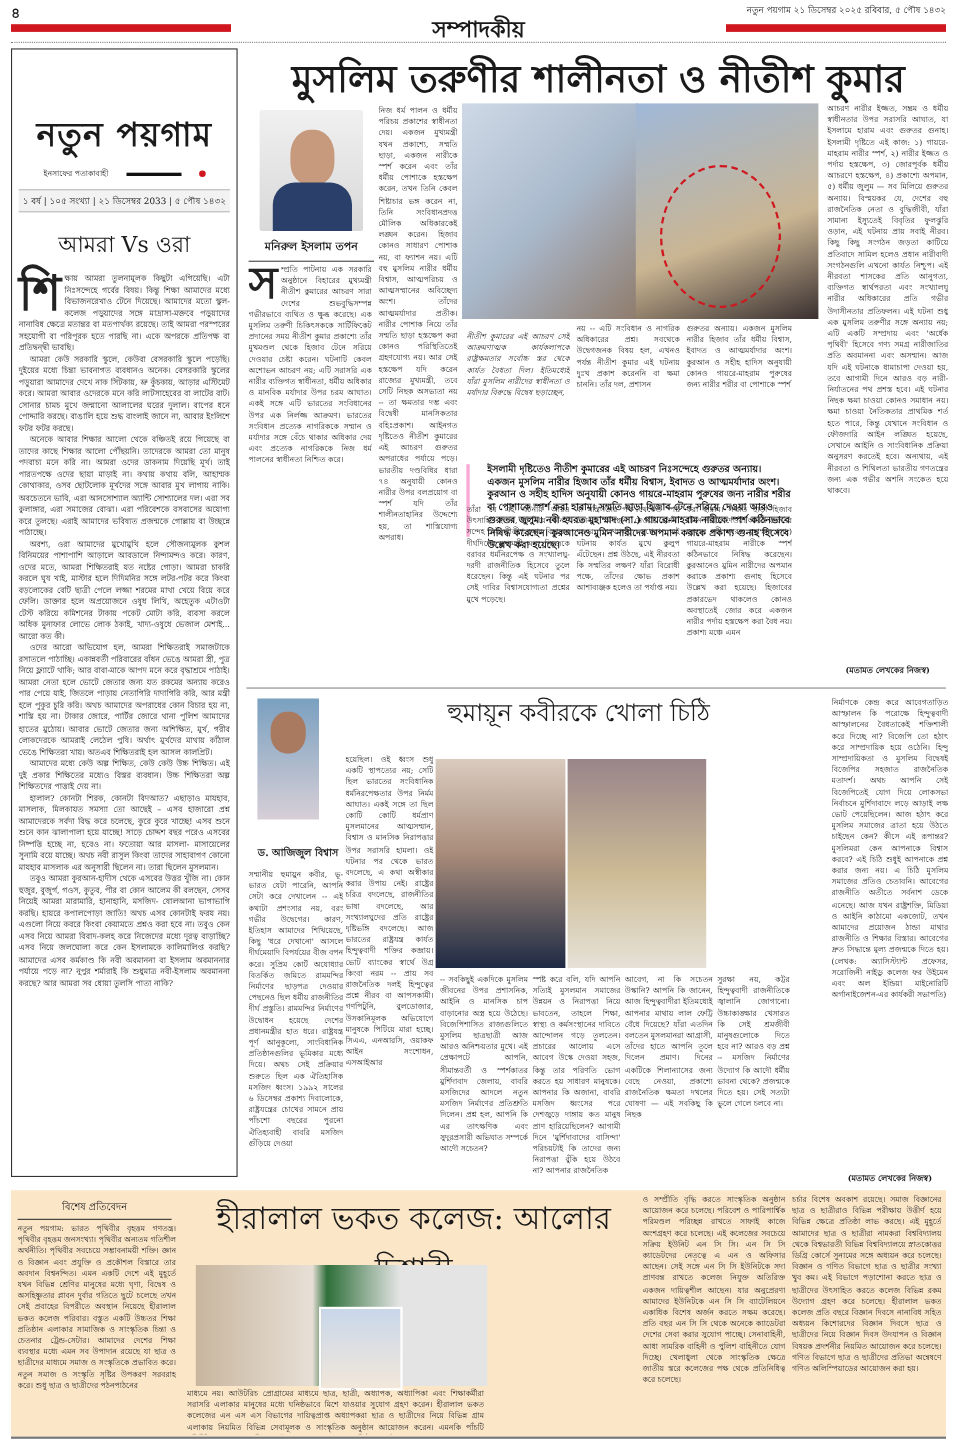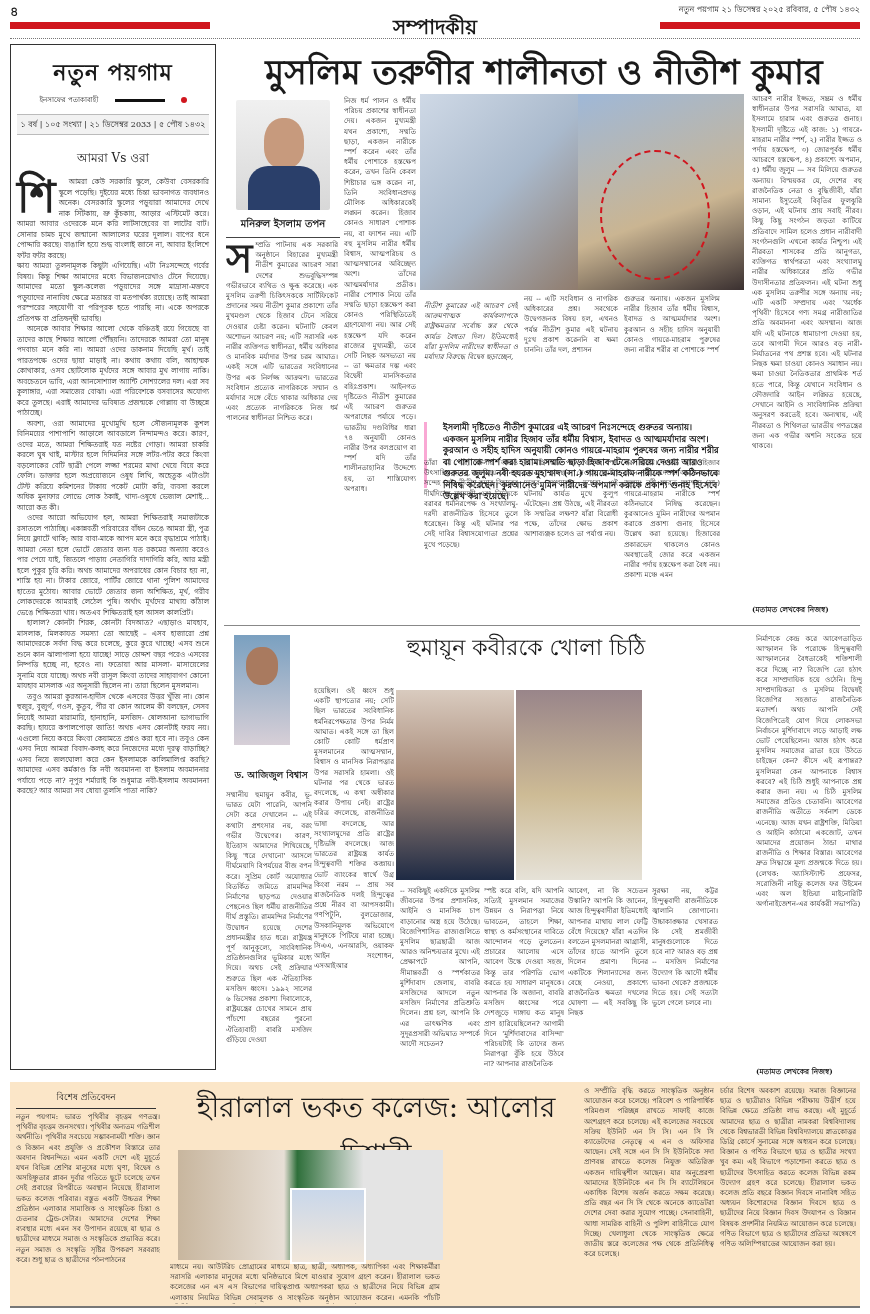--- a/index.html
+++ b/index.html
@@ -9,40 +9,40 @@
   .date-line { right: 10px; top: 3px; font-size: 8px; }
   .banner { left: 10px; right: 10px; top: 18px; height: 16px; }
   .banner .bar { position: absolute; top: 4px; height: 7px; background: #d0161e; }
   .banner .bar.l { left: 0; width: 200px; }
   .banner .bar.r { right: 0; width: 200px; }
   .banner .title { position: absolute; left: 50%; transform: translateX(-50%); top: -6px; font-size: 20px; font-weight: bold; background: #fff; padding: 0 14px; }
   .dotted { left: 10px; right: 10px; top: 38px; border-top: 1px dotted #777; }
 
   .left-col { left: 10px; top: 44px; width: 206px; height: 1026px; border: 1px solid #333; }
   .masthead { text-align: center; padding-top: 10px; }
-  .masthead .name { font-size: 22px; font-weight: bold; letter-spacing: 1px; }
+  .masthead .name { font-size: 30px; font-weight: bold; letter-spacing: 1px; margin-top: 44px; }
   .masthead .tag { font-size: 7px; display: flex; justify-content: center; align-items: center; gap: 16px; margin-top: 2px; }
   .masthead .tag .line { width: 50px; height: 3px; background: #111; }
   .masthead .tag .dot { width: 6px; height: 6px; border-radius: 50%; background: #d0161e; }
   .issue { margin: 8px 6px 0; background: #f2f2f2; border-top: 1px solid #bbb; border-bottom: 1px solid #bbb; font-size: 8px; text-align: center; padding: 3px 0; }
-  .lc-head { text-align: center; font-size: 12px; margin: 14px 0 8px; }
+  .lc-head { text-align: center; font-size: 20px; margin: 14px 0 8px; }
   .lc-body { font-size: 7.2px; line-height: 10.5px; text-align: justify; padding: 0 6px; color: #222; }
   .dropcap { float: left; font-size: 44px; line-height: 40px; font-weight: bold; margin: 0 3px 0 0; }
 
   .headline1 { left: 224px; top: 46px; width: 640px; font-size: 34px; font-weight: bold; text-align: center; }
   .author1-photo { left: 236px; top: 100px; width: 94px; height: 110px; background: linear-gradient(#f0f0f0, #d8d8d8); border-radius: 2px; }
   .author1-photo .face { position: absolute; left: 28px; top: 18px; width: 40px; height: 50px; background: #c79a7d; border-radius: 45% 45% 40% 40%; }
   .author1-photo .body { position: absolute; left: 12px; top: 66px; width: 72px; height: 44px; background: #2a3f6a; border-radius: 20px 20px 0 0; }
   .author1-name { left: 226px; top: 216px; width: 114px; text-align: center; font-size: 10px; font-weight: bold; border-bottom: 1px solid #444; padding-bottom: 4px; }
   .col { font-size: 7px; line-height: 10.2px; text-align: justify; color: #222; overflow: hidden; }
   .photo1 { left: 420px; top: 94px; width: 160px; height: 196px; background: linear-gradient(135deg, #cfd9e6 0%, #a9b9cc 50%, #8f7b6c 100%); }
   .photo1b { left: 578px; top: 94px; width: 166px; height: 196px; background: linear-gradient(160deg, #9fb8d8 0%, #cab592 60%, #3a3030 100%); }
   .circle { left: 600px; top: 150px; width: 110px; height: 130px; border: 2px dashed #d0161e; border-radius: 50%; }
   .pull { left: 424px; top: 378px; width: 296px; height: 66px; border-left: 3px solid #f9a8d4; padding-left: 16px; font-size: 8.6px; line-height: 11.5px; font-weight: bold; color: #111; margin-top: 44px; }
-  .sig { font-size: 7.4px; font-weight: bold; text-align: left; }
+  .sig { font-size: 7.4px; font-weight: bold; text-align: center; }
 
   .divider { left: 224px; right: 10px; height: 1px; background: #888; }
 
   .headline2 { left: 336px; top: 630px; width: 380px; font-size: 22px; text-align: center; }
   .author2-photo { left: 234px; top: 635px; width: 56px; height: 110px; background: linear-gradient(#7aa0c0, #d7cfd7); }
   .author2-photo .face { position: absolute; left: 12px; top: 12px; width: 32px; height: 38px; background: #a97a5f; border-radius: 45%; }
   .author2-name { left: 226px; top: 768px; width: 90px; text-align: center; font-size: 9px; font-weight: bold; }
   .photo2 { left: 396px; top: 690px; width: 118px; height: 190px; background: linear-gradient(180deg, #d9cbbf 0%, #a98c7a 45%, #1e2a44 100%); }
   .photo3 { left: 516px; top: 690px; width: 126px; height: 190px; background: linear-gradient(180deg, #99858a 0%, #cdbb95 55%, #e6e2d8 100%); }
 
@@ -71,25 +71,26 @@
     <div class="tag">
       <span>ইনসাফের পতাকাবাহী</span>
       <span class="line"></span>
       <span class="dot"></span>
     </div>
   </div>
   <div class="issue">১ বর্ষ | ১০৫ সংখ্যা | ২১ ডিসেম্বর 2033 | ৫ পৌষ ১৪৩২</div>
   <div class="lc-head">আমরা Vs ওরা</div>
   <div class="lc-body">
     <span class="dropcap">শি</span>
+    <p>ক্ষায় আমরা তুলনামূলক কিছুটা এগিয়েছি। এটা নিঃসন্দেহে গর্বের বিষয়। কিন্তু শিক্ষা আমাদের মধ্যে বিভাজনরেখাও টেনে দিয়েছে। আমাদের মতো স্কুল-কলেজ পড়ুয়াদের সঙ্গে মাদ্রাসা-মক্তবে পড়ুয়াদের নানাবিধ ক্ষেত্রে মতান্তর বা মতপার্থক্য রয়েছে। তাই আমরা পরস্পরের সহযোগী বা পরিপূরক হতে পারছি না। একে অপরকে প্রতিপক্ষ বা প্রতিদ্বন্দ্বী ভাবছি।</p>
     <p style="text-indent:10px">আমরা কেউ সরকারি স্কুলে, কেউবা বেসরকারি স্কুলে পড়েছি। দুইয়ের মধ্যে চিন্তা ভাবনাগত ব্যবধানও অনেক। বেসরকারি স্কুলের পড়ুয়ারা আমাদের দেখে নাক সিঁটকায়, ভ্রু কুঁচকায়, আড়ার এস্টিমেট করে। আমরা আবার ওদেরকে মনে করি লাটসাহেবের বা লাটের বাট। সোনার চামচ মুখে জন্মানো আলালের ঘরের দুলাল। বাপের ধনে পোদ্দারি করছে। বাঙালি হয়ে শুদ্ধ বাংলাই জানে না, আবার ইংলিশে ফটর ফটর করছে।</p>
-    <p>ক্ষায় আমরা তুলনামূলক কিছুটা এগিয়েছি। এটা নিঃসন্দেহে গর্বের বিষয়। কিন্তু শিক্ষা আমাদের মধ্যে বিভাজনরেখাও টেনে দিয়েছে। আমাদের মতো স্কুল-কলেজ পড়ুয়াদের সঙ্গে মাদ্রাসা-মক্তবে পড়ুয়াদের নানাবিধ ক্ষেত্রে মতান্তর বা মতপার্থক্য রয়েছে। তাই আমরা পরস্পরের সহযোগী বা পরিপূরক হতে পারছি না। একে অপরকে প্রতিপক্ষ বা প্রতিদ্বন্দ্বী ভাবছি।</p>
     <p style="text-indent:10px">অনেকে আবার শিক্ষার আলো থেকে বঞ্চিতই রয়ে গিয়েছে বা তাদের কাছে শিক্ষার আলো পৌঁছয়নি। তাদেরকে আমরা তো মানুষ পদবাচ্য মনে করি না। আমরা ওদের ডাকনাম দিয়েছি মূর্খ। তাই পারতপক্ষে ওদের ছায়া মাড়াই না। কথায় কথায় বলি, আহাম্মক কোথাকার, ওসব ছোটলোক মূর্খদের সঙ্গে আবার মুখ লাগায় নাকি। অবচেতনে ভাবি, এরা আনসোশ্যাল অ্যান্টি সোশ্যালের দল। এরা সব কুলাঙ্গার, এরা সমাজের বোঝা। এরা পরিবেশকে বসবাসের অযোগ্য করে তুলছে। এরাই আমাদের ভবিষ্যত প্রজন্মকে গোল্লায় বা উচ্ছন্নে পাঠাচ্ছে।</p>
     <p style="text-indent:10px">অবশ্য, ওরা আমাদের মুখোমুখি হলে সৌজন্যমূলক কুশল বিনিময়ের পাশাপাশি আড়ালে আবডালে নিন্দামন্দও করে। কারণ, ওদের মতে, আমরা শিক্ষিতরাই যত নষ্টের গোড়া। আমরা চাকরি করলে ঘুষ খাই, মাস্টার হলে দিদিমনির সঙ্গে লটর-পটর করে কিংবা বড়লোকের বেটি ছাত্রী পেলে লজ্জা শরমের মাথা খেয়ে বিয়ে করে ফেলি। ডাক্তার হলে অপ্রয়োজনে ওষুধ লিখি, অহেতুক এটাওটা টেস্ট করিয়ে কমিশনের টাকায় পকেট মোটা করি, ব্যবসা করলে অধিক মুনাফার লোভে লোক ঠকাই, খাদ্য-ওষুধে ভেজাল মেশাই... আরো কত কী।</p>
     <p style="text-indent:10px">ওদের আরো অভিযোগ হল, আমরা শিক্ষিতরাই সমাজটাকে রসাতলে পাঠাচ্ছি। একান্নবর্তী পরিবারের বাঁধন ভেঙে আমরা স্ত্রী, পুত্র নিয়ে ফ্ল্যাটে থাকি; আর বাবা-মাকে আপদ মনে করে বৃদ্ধাশ্রমে পাঠাই। আমরা নেতা হলে ভোটে জেতার জন্য যত রকমের অন্যায় করেও পার পেয়ে যাই, জিতলে পাড়ায় নেতাগিরি দাদাগিরি করি, আর মন্ত্রী হলে পুকুর চুরি করি। অথচ আমাদের অপরাধের কোন বিচার হয় না, শাস্তি হয় না। টাকার জোরে, পার্টির জোরে থানা পুলিশ আমাদের হাতের মুঠোয়। আবার ভোটে জেতার জন্য অশিক্ষিত, মূর্খ, গরীব লোকদেরকে আমরাই লেঠেল পুষি। অর্থাৎ মূর্খদের মাথায় কাঁঠাল ভেঙে শিক্ষিতরা খায়। অতএব শিক্ষিতরাই হল আসল কালপ্রিট।</p>
+    <p style="text-indent:10px">আমাদের মধ্যে কেউ অল্প শিক্ষিত, কেউ কেউ উচ্চ শিক্ষিত। এই দুই প্রকার শিক্ষিতের মধ্যেও বিস্তর ব্যবধান। উচ্চ শিক্ষিতরা অল্প শিক্ষিতদের পাত্তাই দেয় না।</p>
     <p style="text-indent:10px">হালাল? কোনটা শিরক, কোনটা বিদআত? এছাড়াও মাযহাব, মাসলাক, মিলকাযত সমস্যা তো আছেই – এসব হাজারো প্রশ্ন আমাদেরকে সর্বদা বিদ্ধ করে চলেছে, কুরে কুরে খাচ্ছে! এসব শুনে শুনে কান ঝালাপালা হয়ে যাচ্ছে! সাড়ে চোদ্দশ বছর পরেও এসবের নিষ্পত্তি হচ্ছে না, হবেও না। ফতোয়া আর মাসলা- মাসায়েলের সুনামি বয়ে যাচ্ছে। অথচ নবী রাসুল কিংবা তাদের সাহাবাগণ কোনো মাযহাব মাসলাক এর অনুসারী ছিলেন না। তারা ছিলেন মুসলমান।</p>
     <p style="text-indent:10px">তবুও আমরা কুরআন-হাদীস থেকে এসবের উত্তর খুঁজি না। কোন হুজুর, বুজুর্গ, গওস, কুতুব, পীর বা কোন আলেম কী বলছেন, সেসব নিয়েই আমরা মারামারি, হানাহানি, মসজিদ- ষোলআনা ভাগাভাগি করছি। হায়রে কপালপোড়া জাতি! অথচ এসব কোনটাই ফরয নয়। এগুলো নিয়ে কবরে কিংবা কেয়ামতে প্রশ্নও করা হবে না। তবুও কেন এসব নিয়ে আমরা বিবাদ-কলহ করে নিজেদের মধ্যে দূরত্ব বাড়াচ্ছি? এসব নিয়ে জলঘোলা করে কেন ইসলামকে কালিমালিপ্ত করছি? আমাদের এসব কর্মকাণ্ড কি নবী অবমাননা বা ইসলাম অবমাননার পর্যায়ে পড়ে না? নূপুর শর্মারাই কি শুধুমাত্র নবী-ইসলাম অবমাননা করছে? আর আমরা সব ধোয়া তুলসি পাতা নাকি?</p>
   </div>
 </div>
 
 <div class="abs headline1">মুসলিম তরুণীর শালীনতা ও নীতীশ কুমার</div>
 <div class="abs author1-photo">
   <div class="face"></div>
   <div class="body"></div>
 </div>

